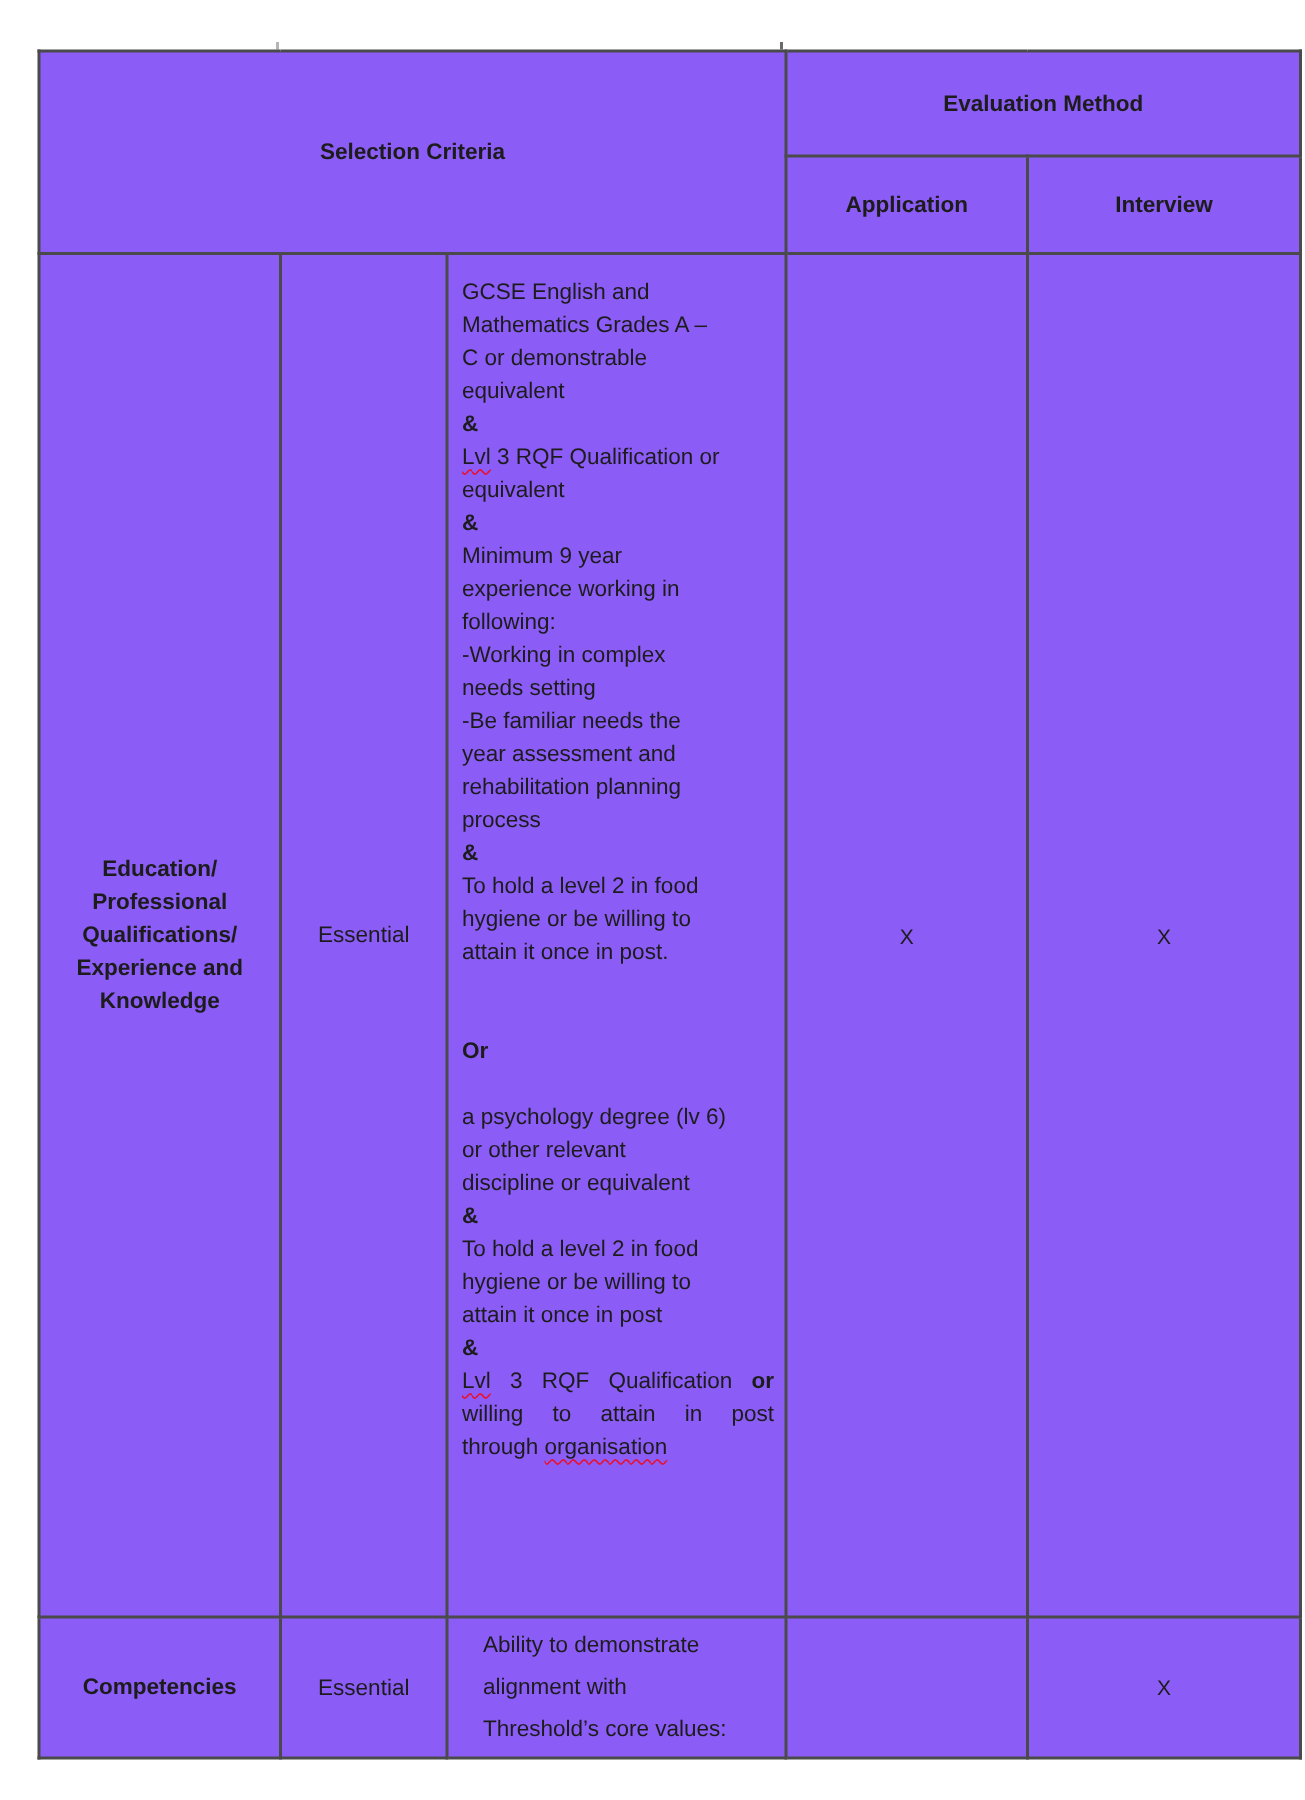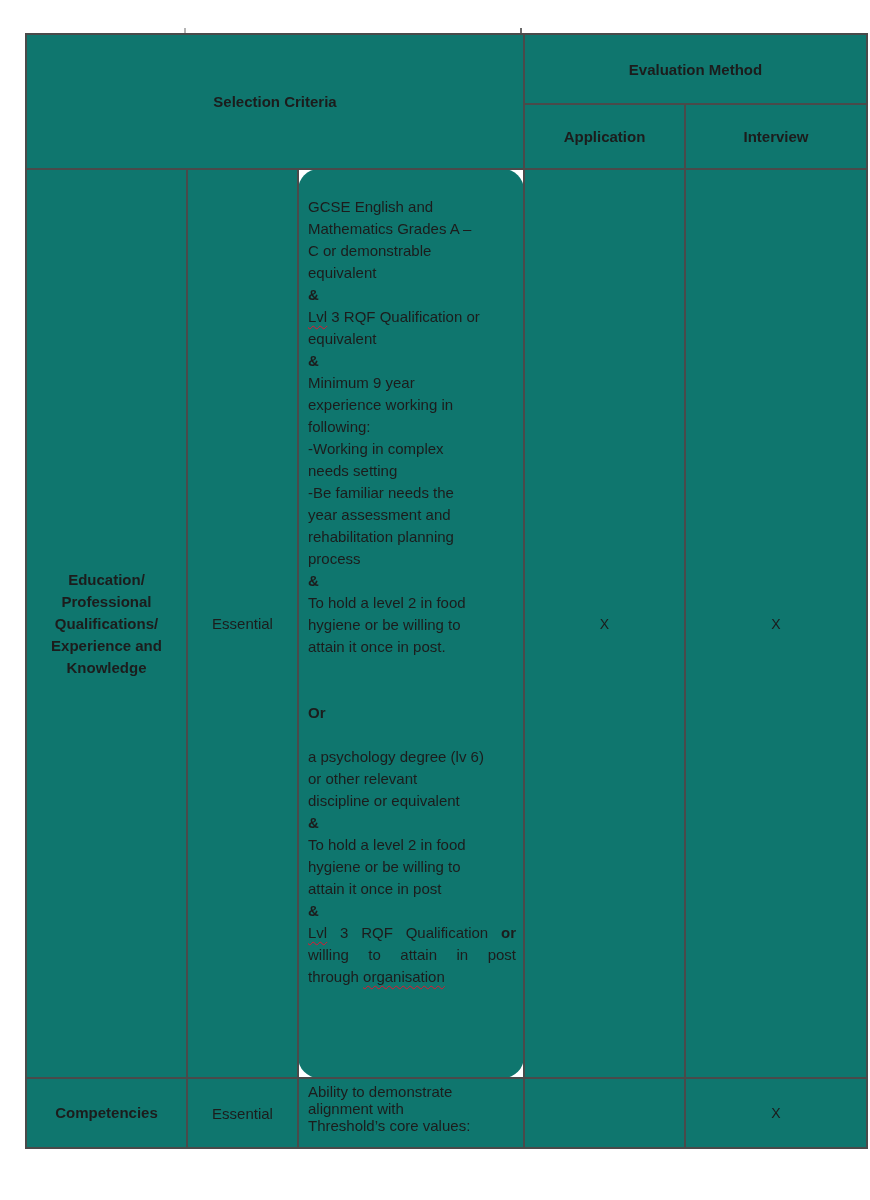--- a/index.html
+++ b/index.html
@@ -6,33 +6,33 @@
   body{
     width:870px;height:1200px;background:#ffffff;
     font-family:"Liberation Sans","DejaVu Sans",sans-serif;
     color:var(--text,#1c1c1c);
   }
   .page{position:relative;width:870px;height:1200px;overflow:hidden;background:#fff;}
   table.criteria{
     position:absolute;left:25px;top:33px;
     border-collapse:collapse;table-layout:fixed;
   }
-  td{border:2px solid var(--border,#4a4a4a);background:#0f766e;margin-top:32px;}
+  td{border:2px solid var(--border,#4a4a4a);background:#8b5cf6;margin-top:32px;}
   tr.r-evh{height:70px;}
   tr.r-sub{height:65px;}
   tr.r-main{height:909px;}
   tr.r-comp{height:70px;}
   .hdr{font-weight:bold;font-size:15px;text-align:center;vertical-align:middle;}
   .cat{
     font-weight:bold;font-size:15px;line-height:22px;
     text-align:center;vertical-align:middle;white-space:pre-line;padding:16px 8px;
   }
   .ess{font-weight:normal;font-size:15px;text-align:center;vertical-align:middle;}
-  .crit{vertical-align:top;padding:26px 7px 8px 9px;font-size:15px;line-height:22px;border-radius:21px;}
-  .crit2{vertical-align:top;padding:4px 7px 4px 9px;font-size:15px;line-height:17px;white-space:pre-line;}
+  .crit{vertical-align:top;padding:14px 7px 8px 9px;font-size:15px;line-height:22px;}
+  .crit2{vertical-align:top;padding:4px 7px 4px 23px;font-size:15px;line-height:28px;white-space:pre-line;}
   .xcell{text-align:center;vertical-align:middle;font-size:14px;}
   .tline{min-height:22px;}
   .tline.just{display:flex;justify-content:space-between;}
   .b{font-weight:bold;}
   .sp{
     text-decoration:underline wavy var(--spell,#e8112d);
     text-decoration-thickness:1px;text-underline-offset:3px;text-decoration-skip-ink:none;
   }
   .tick{position:absolute;width:2px;height:5px;top:28px;}
   .tick.t1{left:184px;background:#b5b5b5;}

